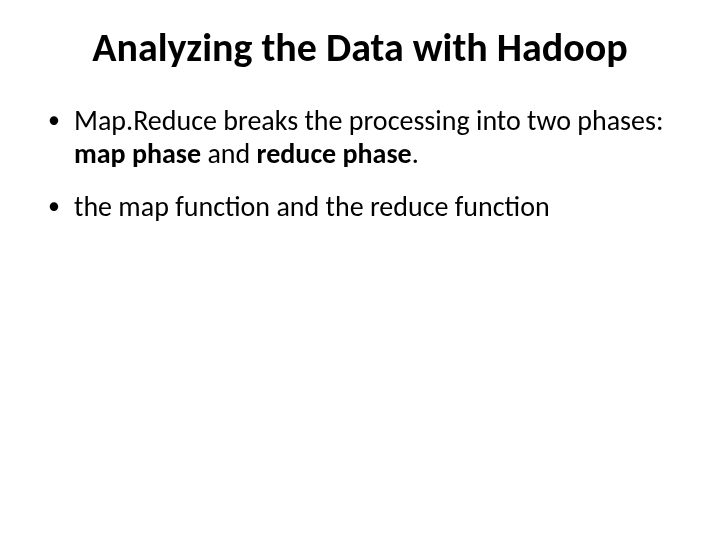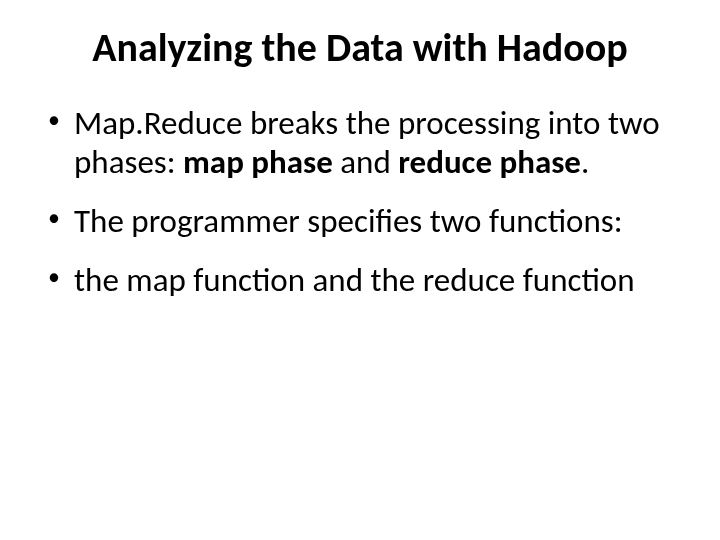--- a/index.html
+++ b/index.html
@@ -22,21 +22,21 @@
     font-size: 40px;
     font-weight: 700;
     text-align: center;
     margin: 6px 0 34px 0;
     line-height: 1.1;
   }
   ul.body {
     list-style: none;
     padding: 0;
     margin: 0;
-    font-size: 33px;
+    font-size: 28px;
     line-height: 1.18;
   }
   ul.body > li {
     position: relative;
     padding-left: 34px;
     margin-bottom: 20px;
   }
   ul.body > li::before {
     content: "•";
     position: absolute;
@@ -50,19 +50,16 @@
 </head>
 <body>
 
 <div class="slide">
   <div class="title">Analyzing the Data with Hadoop</div>
   <ul class="body">
     <li>
       <span>Map.Reduce breaks the processing into two phases: </span><span class="b">map phase</span><span> and </span><span class="b">reduce phase</span><span>.</span>
     </li>
     <li>
-      <span>The programmer specifies two functions:</span>
-    </li>
-    <li>
       <span>the map function and the reduce function</span>
     </li>
   </ul>
 </div>
 
 </body></html>

